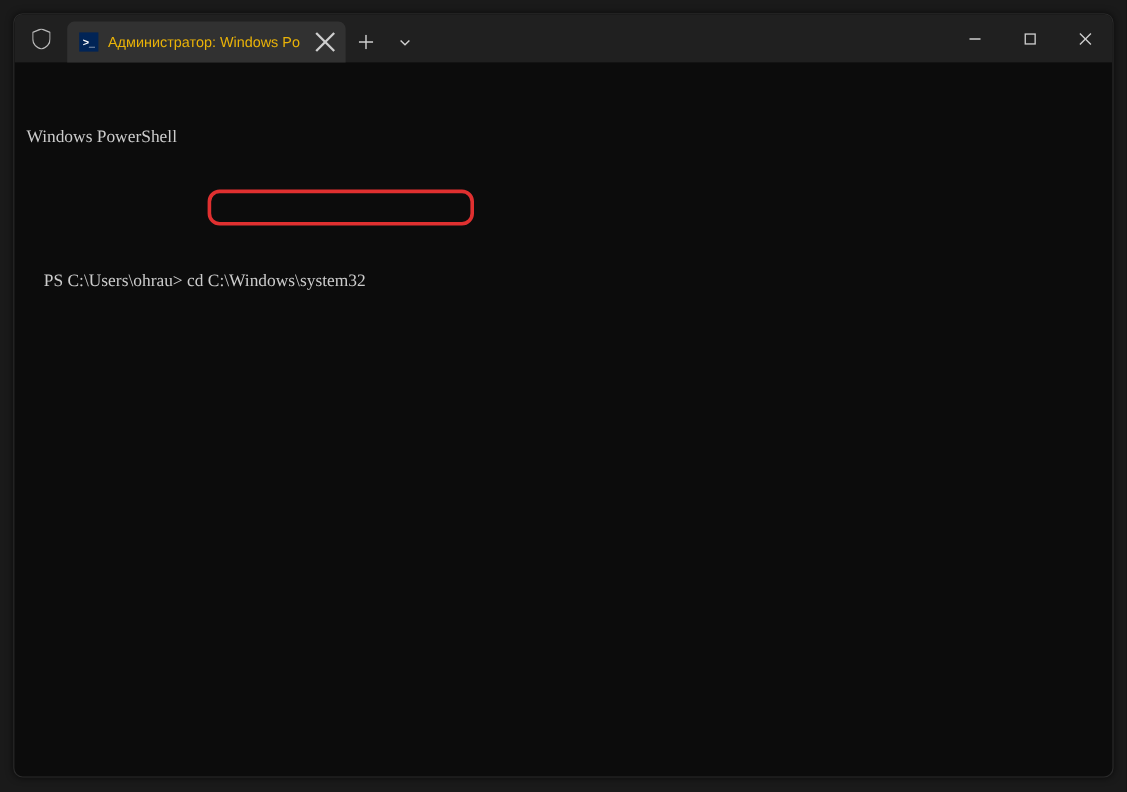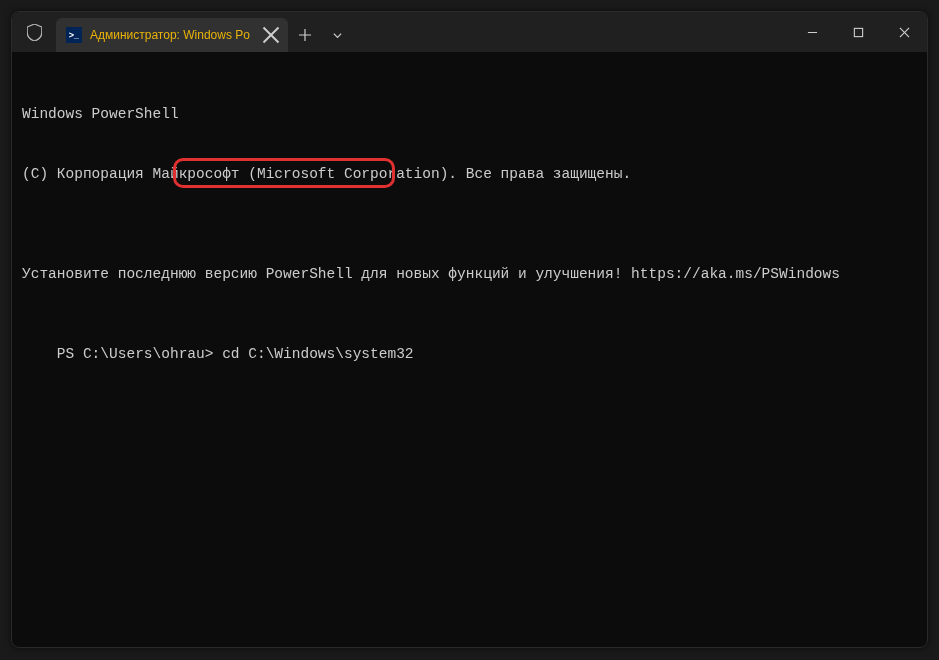--- a/index.html
+++ b/index.html
@@ -111,21 +111,21 @@
     width: 46px;
     display: flex;
     align-items: center;
     justify-content: center;
     color: #cfcfcf;
     cursor: pointer;
   }
   .win-btn svg { width: 11px; height: 11px; }
   .terminal {
     padding: 12px 10px;
-    font-family: Liberation Mono, monospace;
+    font-family: Liberation Serif, serif;
     font-size: 14.5px;
     line-height: 20px;
     color: #cccccc;
     white-space: pre;
     position: relative;
   }
   .term-line { display: block; }
   .prompt-line { position: relative; display: inline-block; text-align: right; }
   .highlight-box {
     position: absolute;
@@ -183,20 +183,18 @@
         <svg viewBox="0 0 12 12">
           <line x1="1" y1="1" x2="11" y2="11" stroke="#cfcfcf" stroke-width="1.2"></line>
           <line x1="11" y1="1" x2="1" y2="11" stroke="#cfcfcf" stroke-width="1.2"></line>
         </svg>
       </div>
     </div>
   </div>
 
   <div class="terminal">
     <span class="term-line">Windows PowerShell</span>
-    <span class="term-line">(C) Корпорация Майкрософт (Microsoft Corporation). Все права защищены.</span>
     <span class="term-line"></span>
-    <span class="term-line">Установите последнюю версию PowerShell для новых функций и улучшения! https://aka.ms/PSWindows</span>
     <span class="term-line"></span>
     <span class="prompt-line"><span>PS C:\Users\ohrau&gt; </span><span>cd C:\Windows\system32</span></span>
     <div class="highlight-box" style="left:161px; top:106px; width:222px; height:30px;"></div>
   </div>
 </div>
 
 </body></html>

